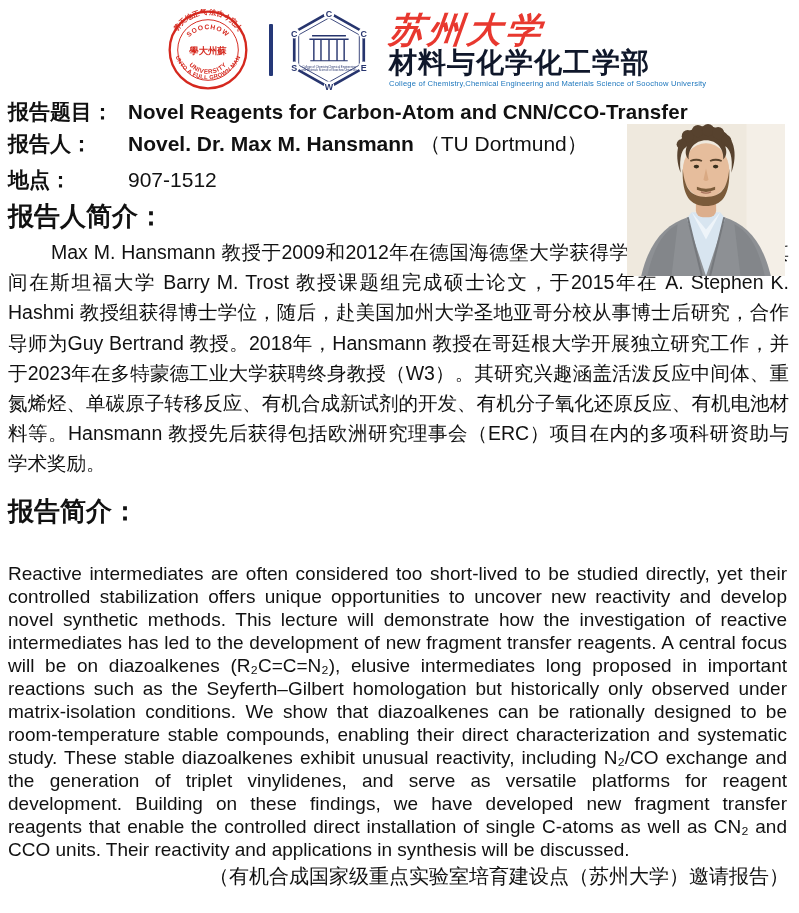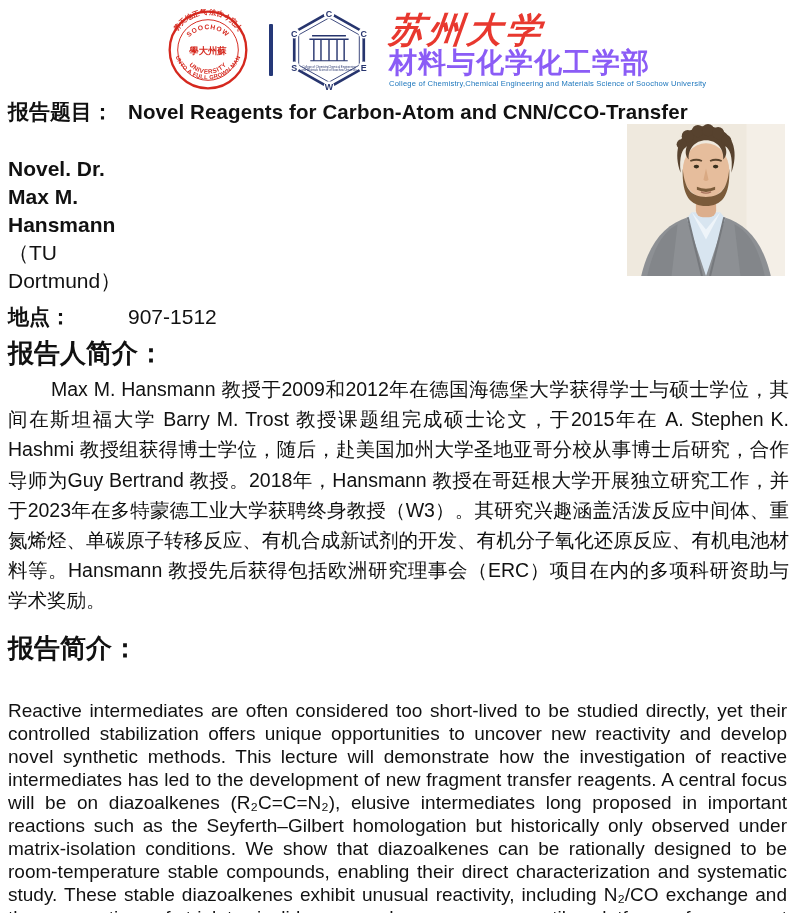--- a/index.html
+++ b/index.html
@@ -7,27 +7,27 @@
   body { font-family:"Liberation Sans","DejaVu Sans",sans-serif; color:#111; }
   .page { position:relative; width:799px; height:913px; background:#fff; overflow:hidden; }
 
   
   .header { display:flex; align-items:center; justify-content:flex-start; padding:8px 0 0 153px; height:92px; }
   .seal-svg { width:110px; height:82px; flex:0 0 auto; }
   .divider { width:4px; height:52px; background:#253878; margin:0 10px 0 6px; border-radius:1px; }
   .hex-svg { width:92px; height:82px; flex:0 0 auto; }
   .wordmark { margin-left:14px; display:flex; flex-direction:column; }
   .uni-cn { color:#e8382f; font-size:35px; font-weight:bold; font-style:italic; transform:skewX(-6deg); font-family:"DejaVu Serif","Liberation Serif",serif; line-height:36px; letter-spacing:4px; }
-  .col-cn { color:#8b5cf6; font-size:28px; font-weight:bold; line-height:30px; letter-spacing:1px; }
+  .col-cn { color:#0f172a; font-size:28px; font-weight:bold; line-height:30px; letter-spacing:1px; }
   .col-en { color:#1b75bc; font-size:7.6px; line-height:9px; letter-spacing:0.2px; margin-top:1px; }
 
   
   .info { padding:6px 8px 0 8px; }
   .row { display:grid; grid-template-columns:120px 1fr; align-items:baseline; }
-  .row.title-row { margin-bottom:29px; }
+  .row.title-row { margin-bottom:4px; }
   .row.mb { margin-bottom:8px; }
   .lbl { font-weight:bold; font-size:21px; line-height:28px; }
   .val { font-size:21px; line-height:28px; }
   .val.bold { font-weight:bold; }
   .val .normal { font-weight:normal;text-align:right; }
   .title-row .val { font-size:20.5px; font-weight:bold; letter-spacing:0.1px; }
 
   .sec-head { font-weight:bold; font-size:26px; line-height:28px; padding:0 8px; margin-bottom:7px; }
 
   .bio { padding:0 10px 0 8px; font-size:19.5px; line-height:30.2px; text-align:justify; text-indent:2.2em; margin-bottom:18px; }
@@ -108,20 +108,21 @@
       <div class="col-en">College of Chemistry,Chemical Engineering and Materials Science of Soochow University</div>
     </div>
   </div>
 
   <div class="info">
     <div class="row title-row">
       <span class="lbl">报告题目：</span>
       <span class="val">Novel Reagents for Carbon-Atom and CNN/CCO-Transfer</span>
     </div>
     <div class="row mb">
+      <span class="lbl">报告人：</span>
       <span class="val bold"><span>Novel. Dr. Max M. Hansmann</span> <span class="normal">（TU Dortmund）</span></span>
     </div>
     <div class="row mb">
       <span class="lbl">地点：</span>
       <span class="val">907-1512</span>
     </div>
   </div>
 
   <div class="sec-head">报告人简介：</div>
   <div class="bio">Max M. Hansmann 教授于2009和2012年在德国海德堡大学获得学士与硕士学位，其间在斯坦福大学 Barry M. Trost 教授课题组完成硕士论文，于2015年在 A. Stephen K. Hashmi 教授组获得博士学位，随后，赴美国加州大学圣地亚哥分校从事博士后研究，合作导师为Guy Bertrand 教授。2018年，Hansmann 教授在哥廷根大学开展独立研究工作，并于2023年在多特蒙德工业大学获聘终身教授（W3）。其研究兴趣涵盖活泼反应中间体、重氮烯烃、单碳原子转移反应、有机合成新试剂的开发、有机分子氧化还原反应、有机电池材料等。Hansmann 教授先后获得包括欧洲研究理事会（ERC）项目在内的多项科研资助与学术奖励。</div>

